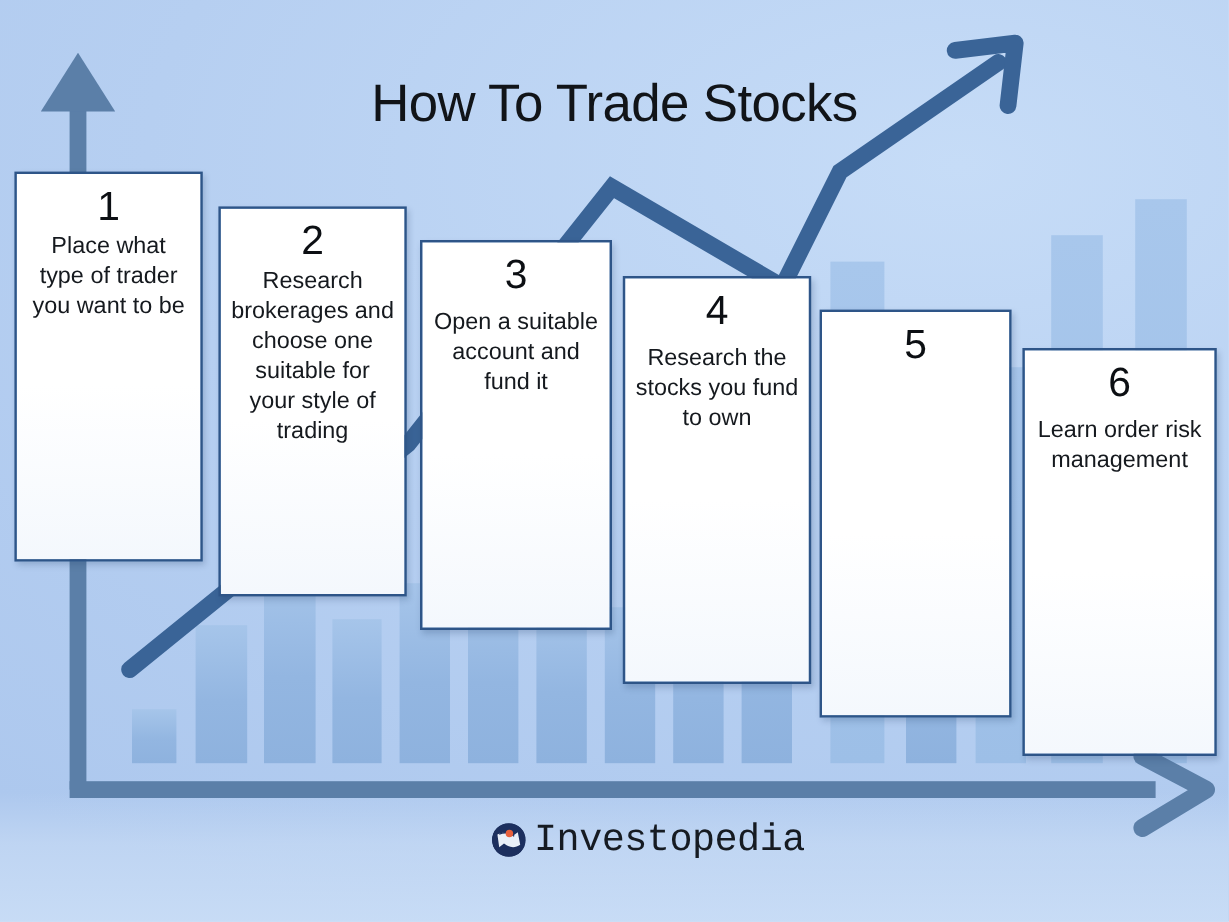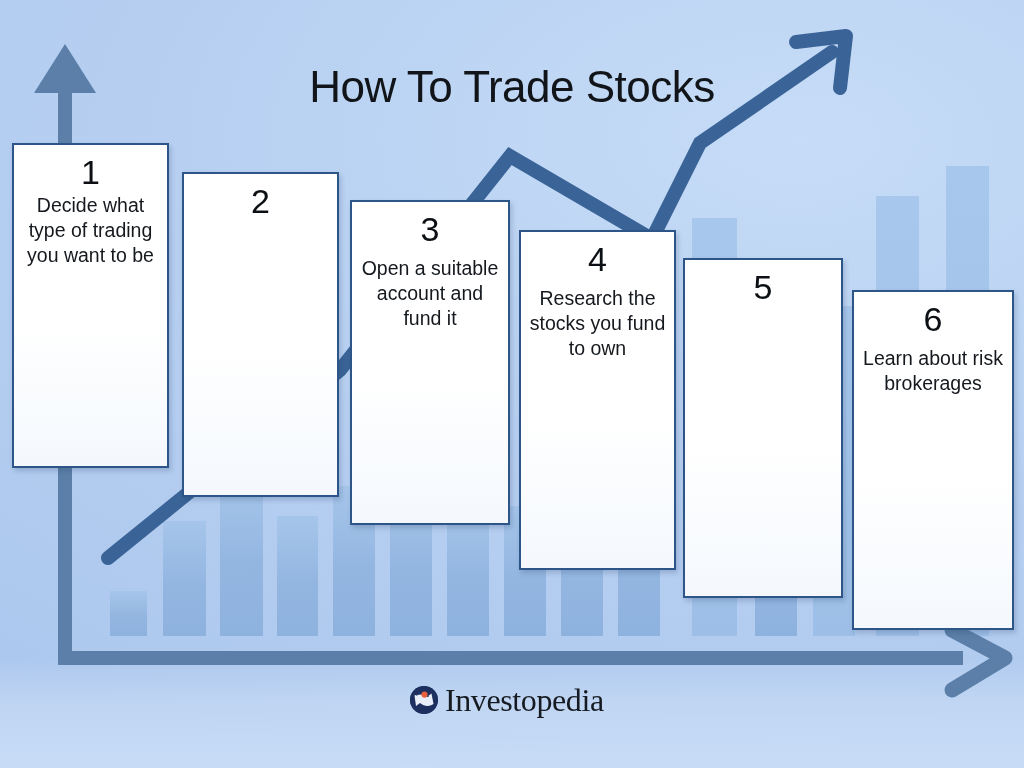--- a/index.html
+++ b/index.html
@@ -90,21 +90,21 @@
     border-radius: 50%;
     background: #1c2f5e;
     overflow: hidden;
     flex: 0 0 auto;
   }
   #logo .mark svg { position: absolute; left: 0; top: 0; }
   #logo .wordmark {
     font-size: 32px;
     line-height: 1;
     color: #161b22;
-    font-family: Liberation Serif, serif;
+    font-family: Liberation Mono, monospace;
     letter-spacing: -0.4px;
     white-space: nowrap;
   }
 </style>
 </head>
 <body>
 
 <div id="stage">
 
   <div id="bottomwash"></div>
@@ -153,44 +153,45 @@
     <g>
       <polyline points="108,558 340,370 510,156 652,239 700,143 832,52" fill="none" stroke="#3a6497" stroke-width="14" stroke-linecap="round" stroke-linejoin="miter"></polyline>
       <path d="M796 42 L846 36 L840 88" fill="none" stroke="#3a6497" stroke-width="14" stroke-linecap="round" stroke-linejoin="round"></path>
     </g>
   </svg>
 
   <div id="title">How To Trade Stocks</div>
 
   <div class="card" id="card1">
     <div class="num">1</div>
-    <div class="body">Decide what type of trading you want to be</div>
+    <div class="body">Place what type of trader you want to be</div>
   </div>
 
   <div class="card" id="card2">
     <div class="num">2</div>
+    <div class="body">Research brokerages and choose one suitable for your style of trading</div>
   </div>
 
   <div class="card" id="card3">
     <div class="num">3</div>
     <div class="body">Open a suitable account and fund it</div>
   </div>
 
   <div class="card" id="card4">
     <div class="num">4</div>
     <div class="body">Research the stocks you fund to own</div>
   </div>
 
   <div class="card" id="card5">
     <div class="num">5</div>
   </div>
 
   <div class="card" id="card6">
     <div class="num">6</div>
-    <div class="body">Learn about risk brokerages</div>
+    <div class="body">Learn order risk management</div>
   </div>
 
   <div id="logo">
     <span class="mark">
       <svg width="28" height="28" viewBox="0 0 28 28">
         <circle cx="14" cy="14" r="14" fill="#1c2f5e"></circle>
         <path d="M4.5 9.5 C9 7 13 7.5 17.5 10.5 L21.5 7.5 L23.5 18 C19 21 14.5 20.5 10 17 L6 20 Z" fill="#e9eff8"></path>
         <path d="M6 9.2 C10.5 7 14.5 7.8 18.5 10.8" fill="none" stroke="#1c2f5e" stroke-width="1.1"></path>
         <circle cx="14.5" cy="8.6" r="3.1" fill="#e8603c"></circle>
       </svg>

